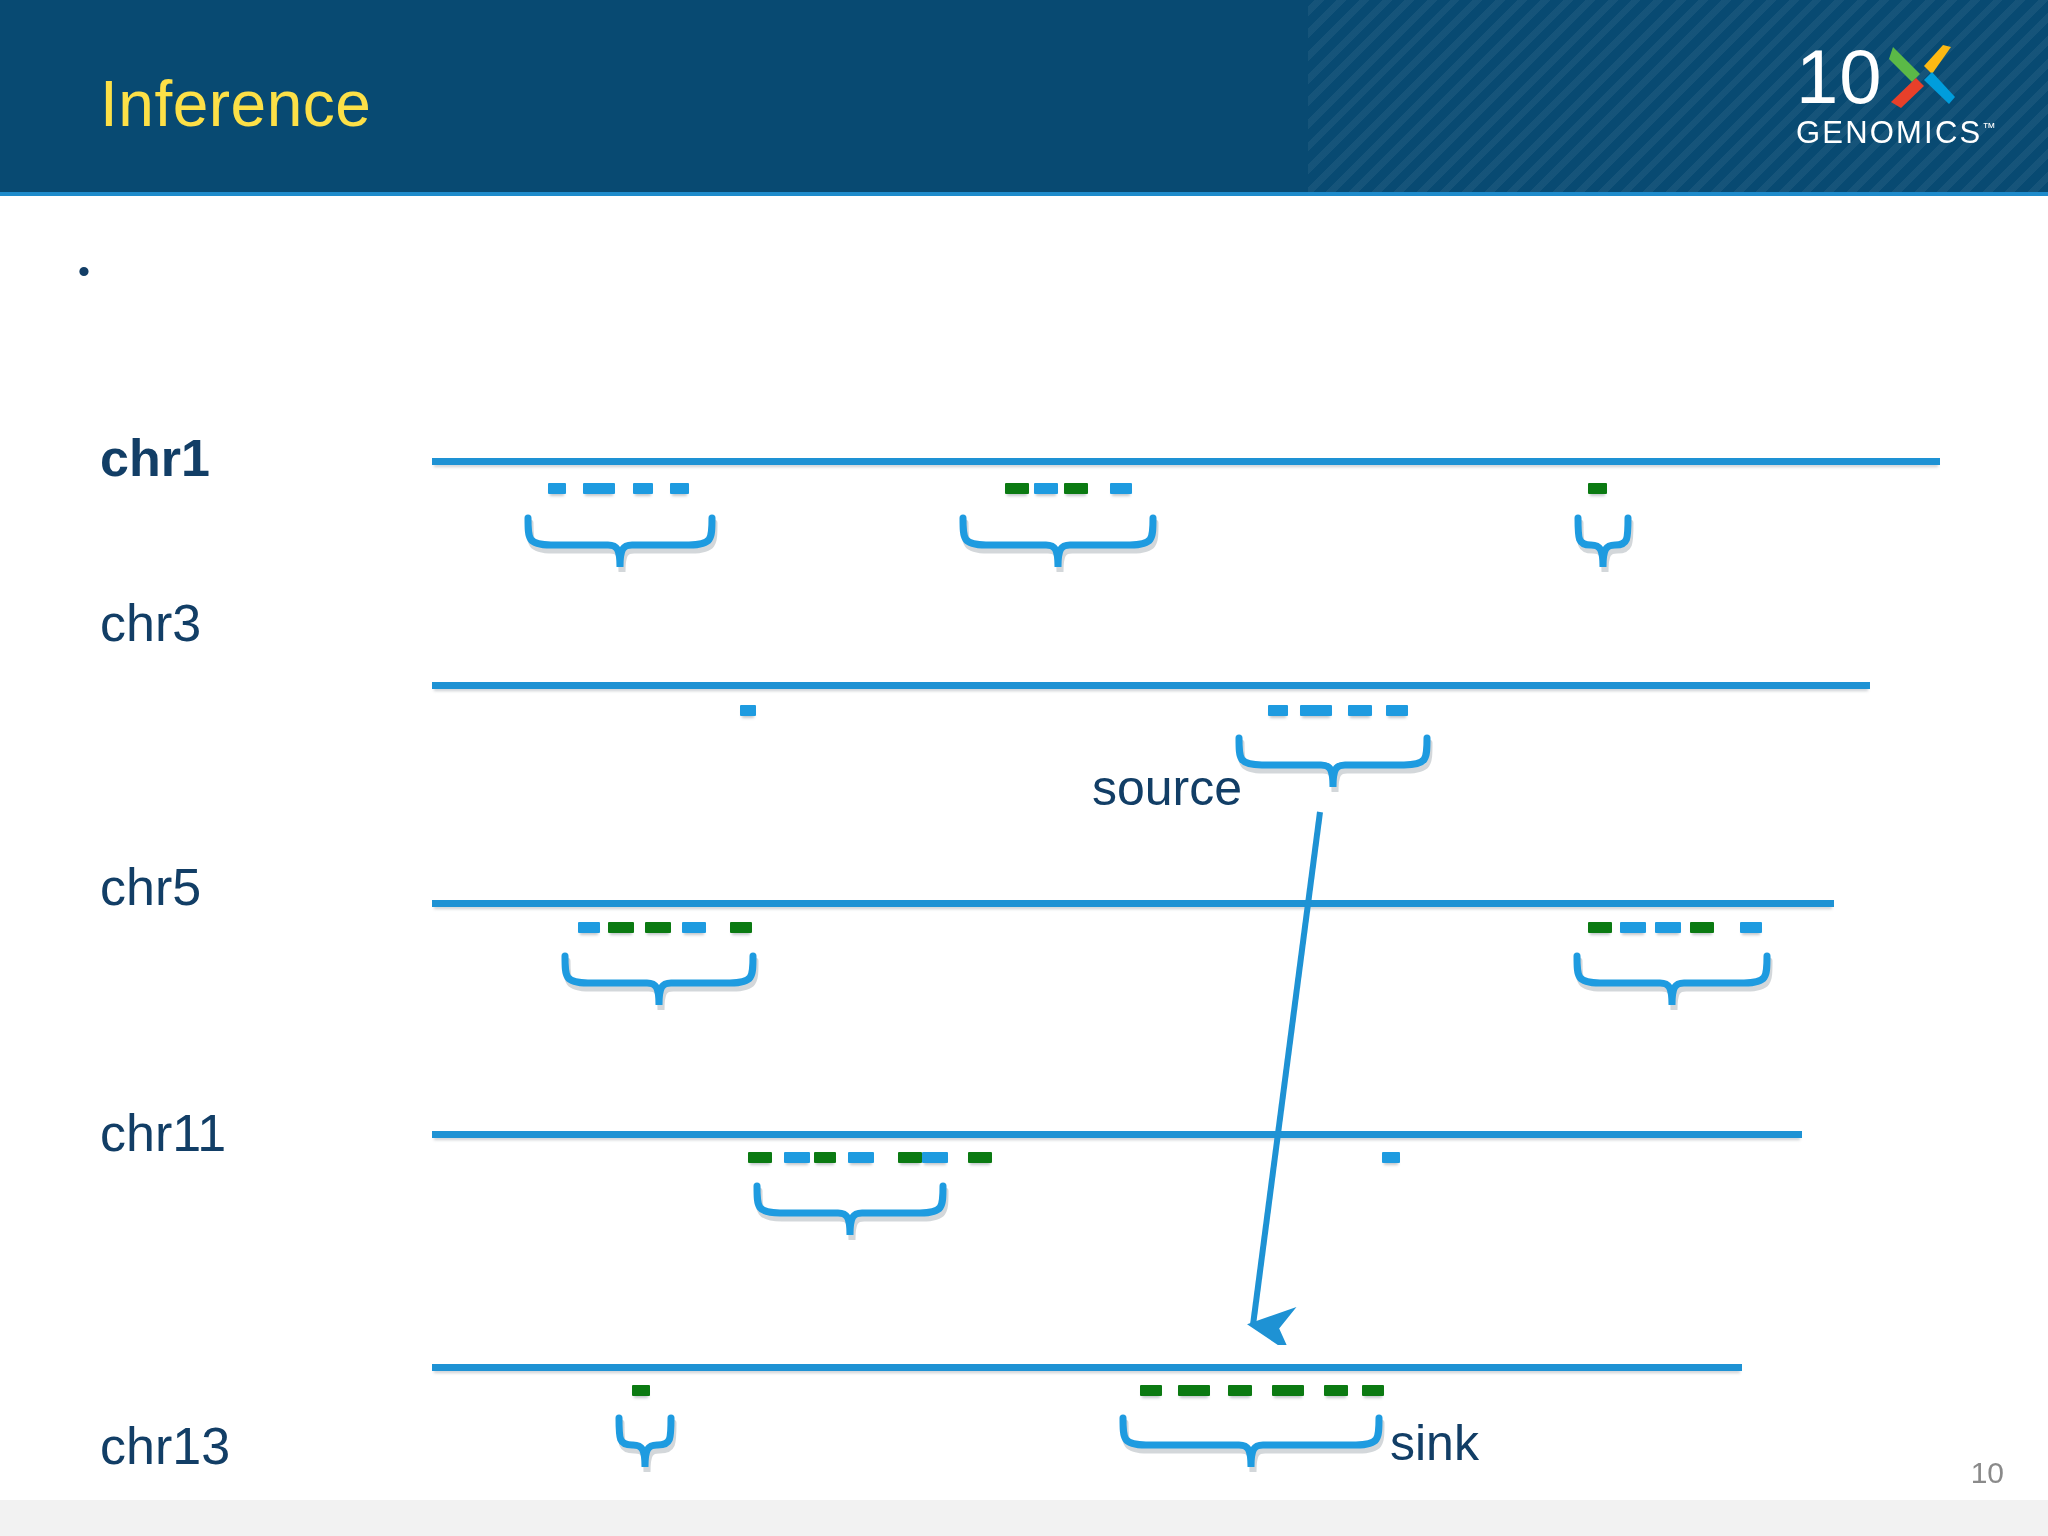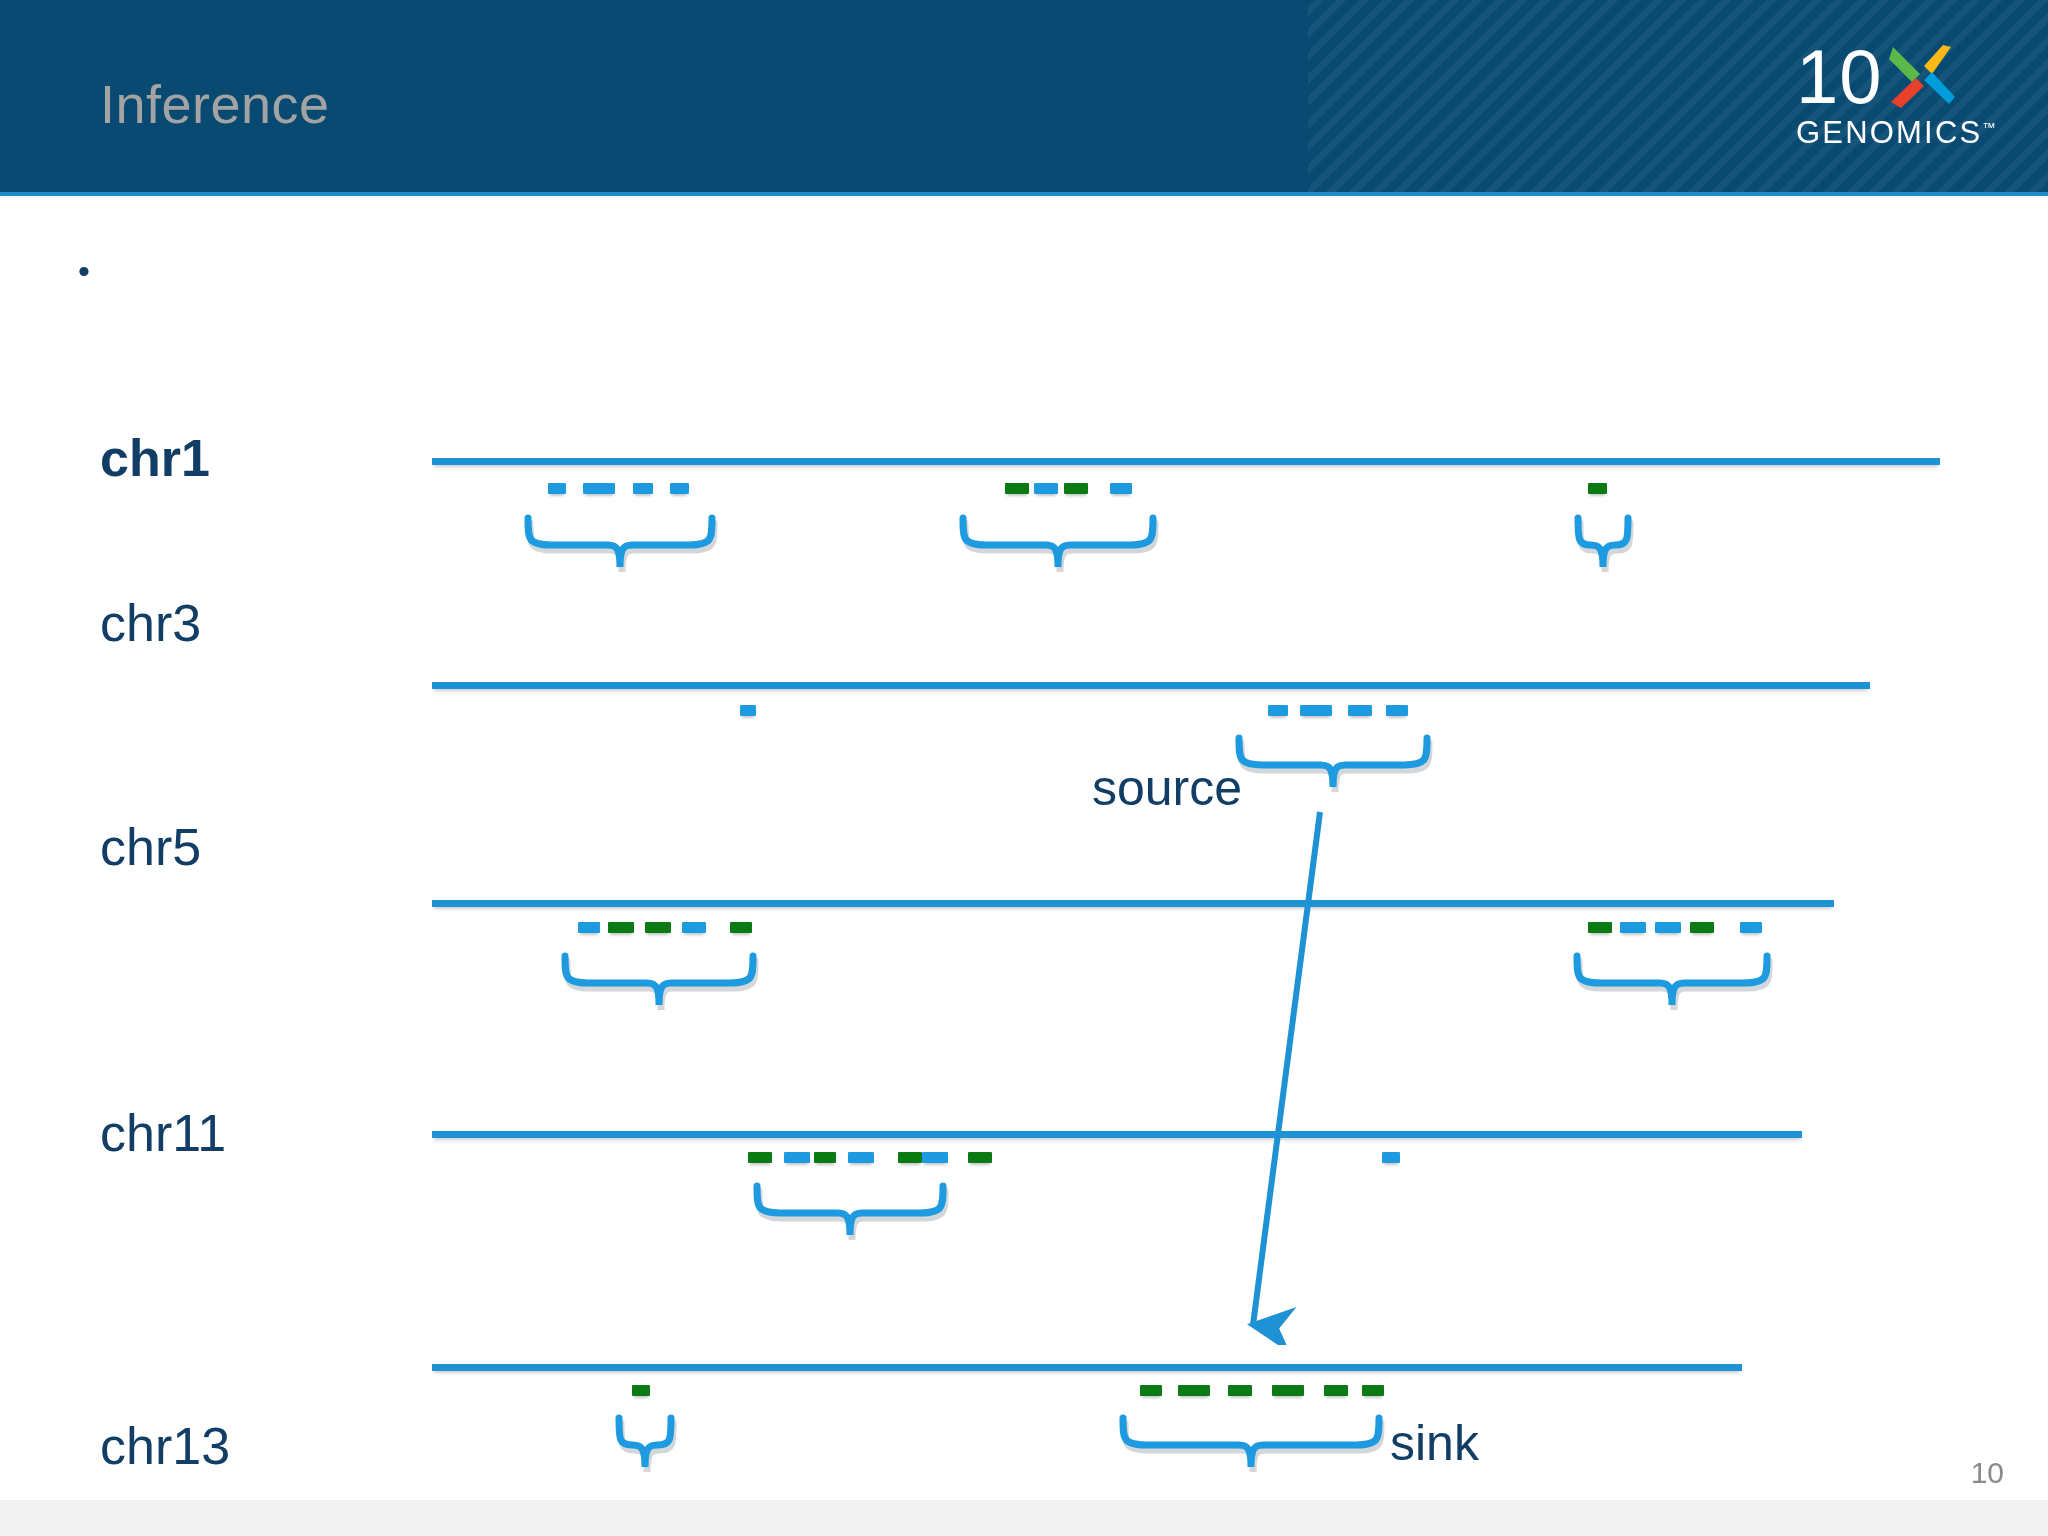--- a/index.html
+++ b/index.html
@@ -43,23 +43,23 @@
     position: absolute;
     left: 0; top: 192px;
     width: 2048px;
     height: 4px;
     background: #1E8BCB;
   }
   .slide-title {
     position: absolute;
     left: 100px;
     top: 58px;
-    font-size: 54px;
+    font-size: 64px;
     line-height: 92px;
-    color: #a3a3a3;
+    color: #fde047;
     font-weight: 400;
     letter-spacing: 0.5px;
     white-space: nowrap;
   }
 
   
   .logo {
     position: absolute;
     right: 52px;
     top: 38px;
@@ -256,21 +256,21 @@
     <div class="read blue" style="left: 1268px; top: 705px; width: 20px;"></div>
     <div class="read blue" style="left: 1300px; top: 705px; width: 32px;"></div>
     <div class="read blue" style="left: 1348px; top: 705px; width: 24px;"></div>
     <div class="read blue" style="left: 1386px; top: 705px; width: 22px;"></div>
     <div class="brace" style="left: 1234px; top: 730px;">
       <svg width="202" height="71" viewBox="-2 -2 202 71">
       <path d="M 3 6 C 3 27, 3 33, 26 33 L 85 33 C 94 33, 97 37, 97 55 C 97 37, 100 33, 109 33 L 168 33 C 191 33, 191 27, 191 6" fill="none" stroke="rgba(130,140,150,0.35)" stroke-width="7" stroke-linecap="round" transform="translate(2,5)"></path>
       <path d="M 3 6 C 3 27, 3 33, 26 33 L 85 33 C 94 33, 97 37, 97 55 C 97 37, 100 33, 109 33 L 168 33 C 191 33, 191 27, 191 6" fill="none" stroke="#1E9BE0" stroke-width="7" stroke-linecap="round"></path>
     </svg>
     </div>
-    <div class="chr-label" style="left: 100px; top: 819px;">chr5</div>
+    <div class="chr-label" style="left: 100px; top: 859px;">chr5</div>
     <div class="chr-line" style="left: 432px; top: 900px; width: 1402px;"></div>
     <div class="read blue" style="left: 578px; top: 922px; width: 22px;"></div>
     <div class="read green" style="left: 608px; top: 922px; width: 26px;"></div>
     <div class="read green" style="left: 645px; top: 922px; width: 26px;"></div>
     <div class="read blue" style="left: 682px; top: 922px; width: 24px;"></div>
     <div class="read green" style="left: 730px; top: 922px; width: 22px;"></div>
     <div class="read green" style="left: 1588px; top: 922px; width: 24px;"></div>
     <div class="read blue" style="left: 1620px; top: 922px; width: 26px;"></div>
     <div class="read blue" style="left: 1655px; top: 922px; width: 26px;"></div>
     <div class="read green" style="left: 1690px; top: 922px; width: 24px;"></div>

